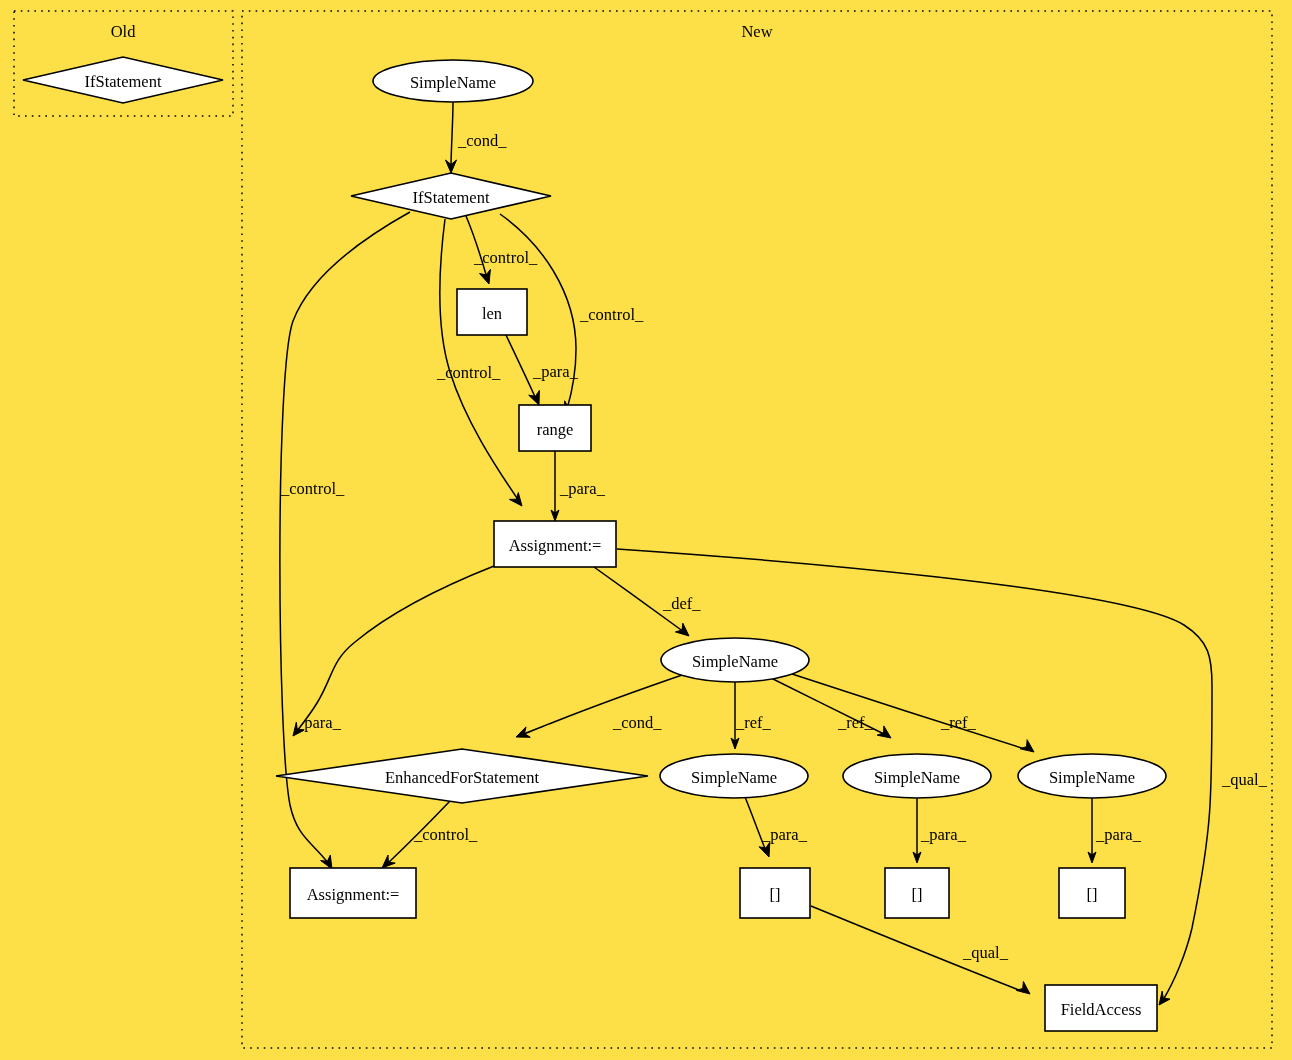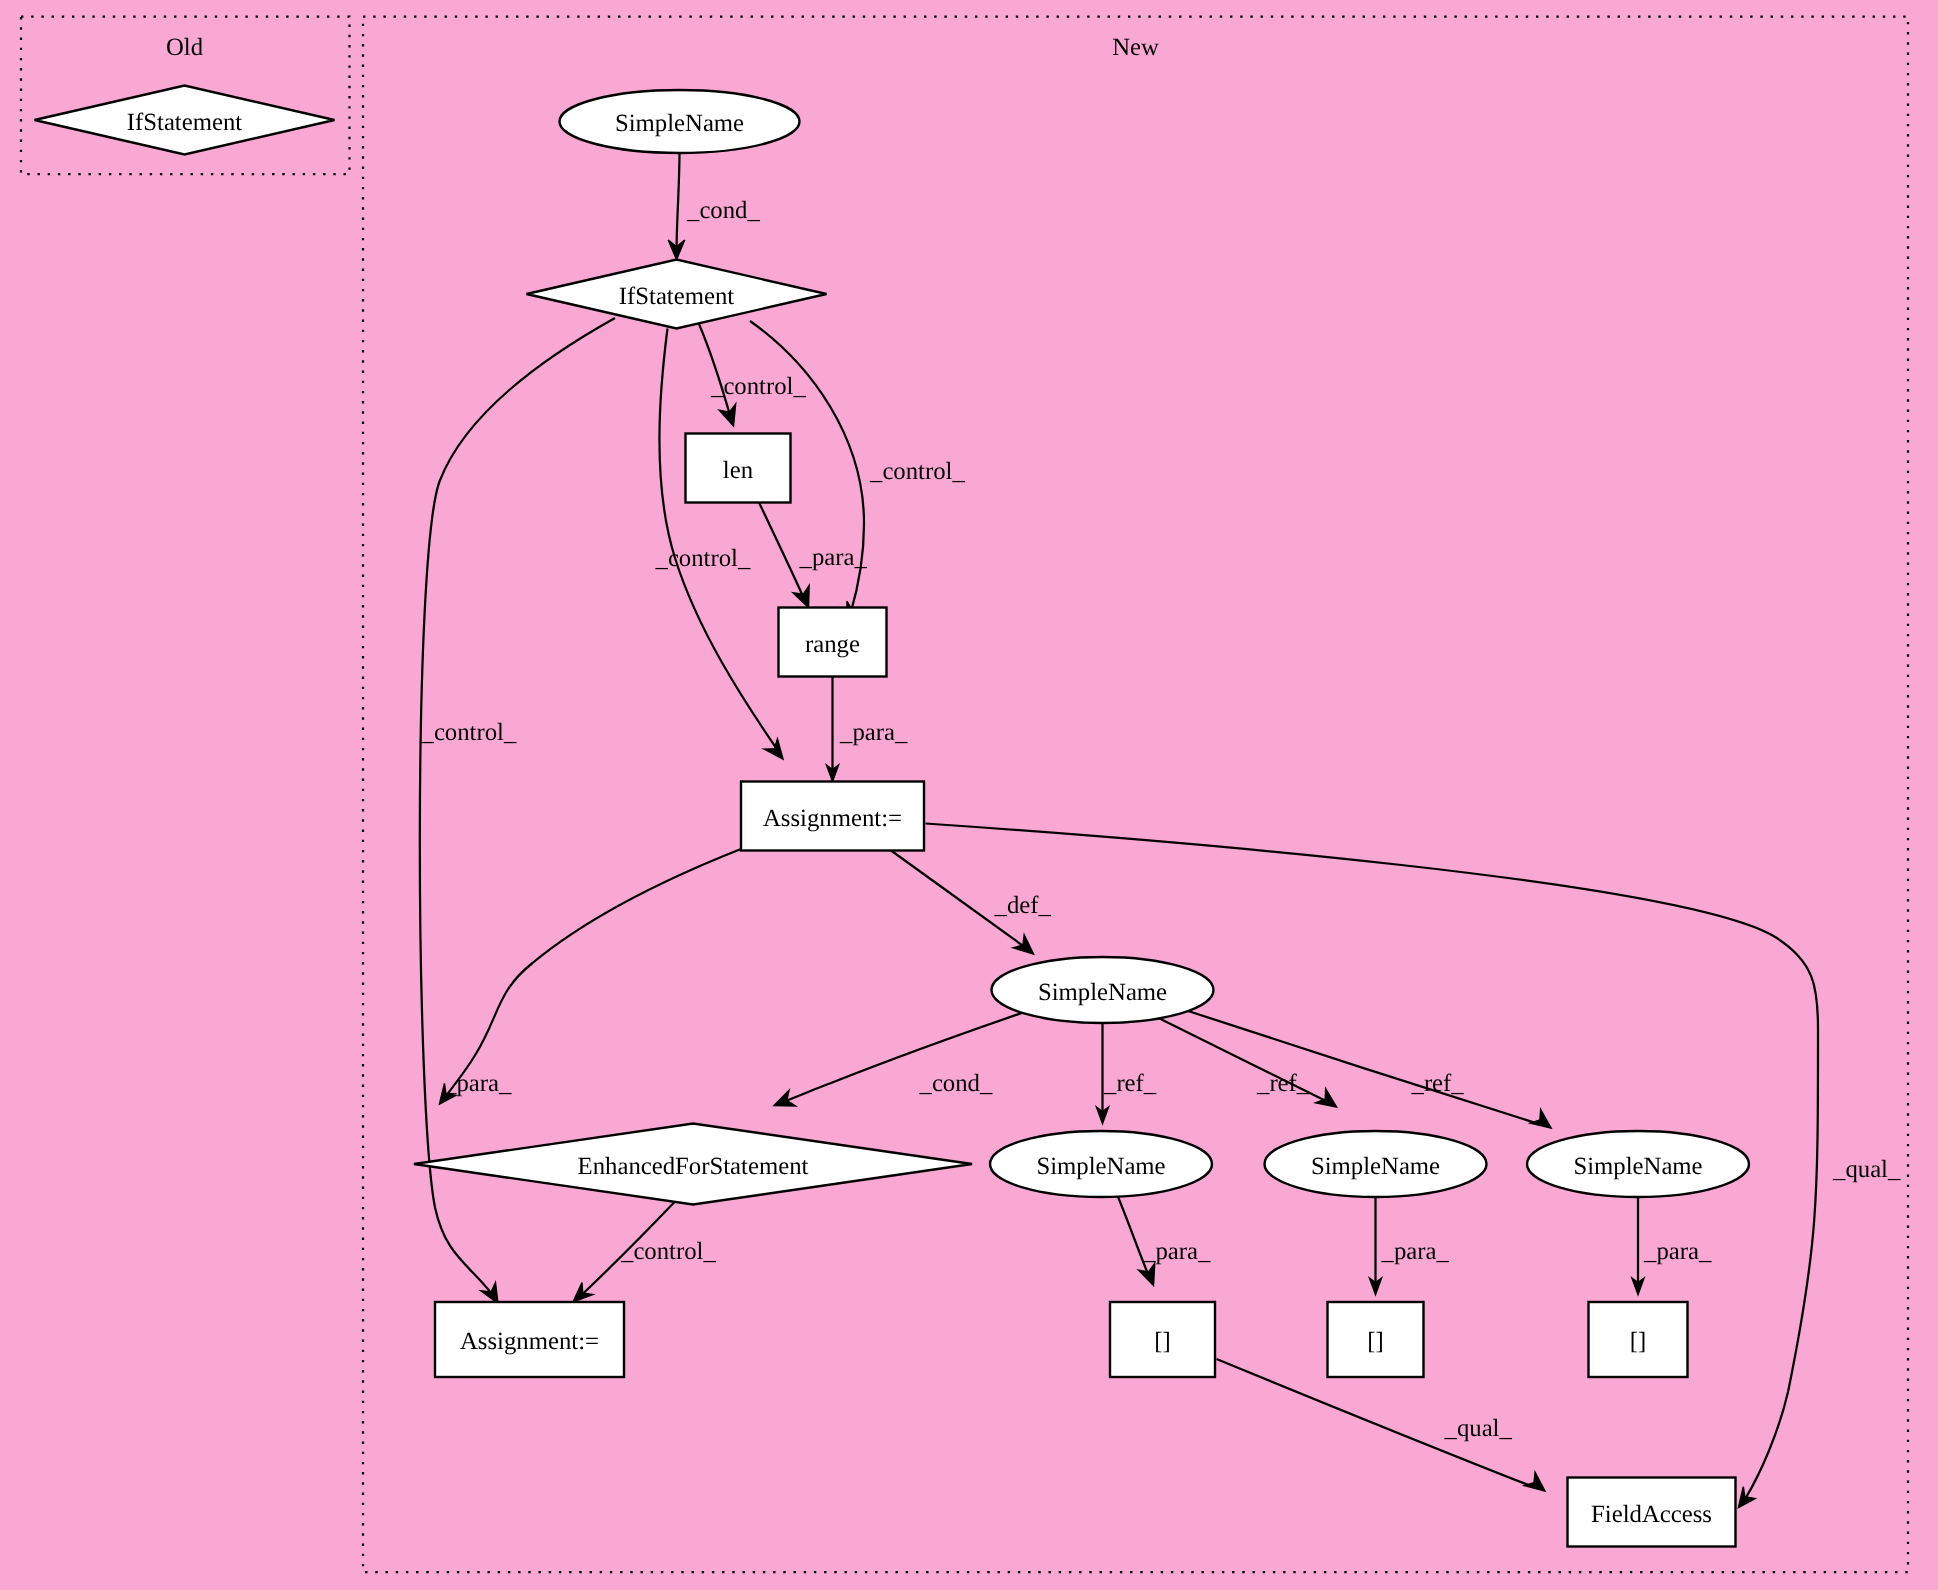--- a/index.html
+++ b/index.html
@@ -7,21 +7,21 @@
     padding: 0;
     background: #ffffff;
   }
   body {
     font-family: "Liberation Serif", "DejaVu Serif", serif;
   }
   #graph-root {
     position: relative;
     width: 1292px;
     height: 1060px;
-    background: #f9a8d4;
+    background: #fde047;
   }
   svg { display: block; }
   .node-shape {
     fill: #ffffff;
     stroke: #000000;
     stroke-width: 1.6;
   }
   .node-label {
     font-family: "Liberation Serif", "DejaVu Serif", serif;
     font-size: 16.5px;

